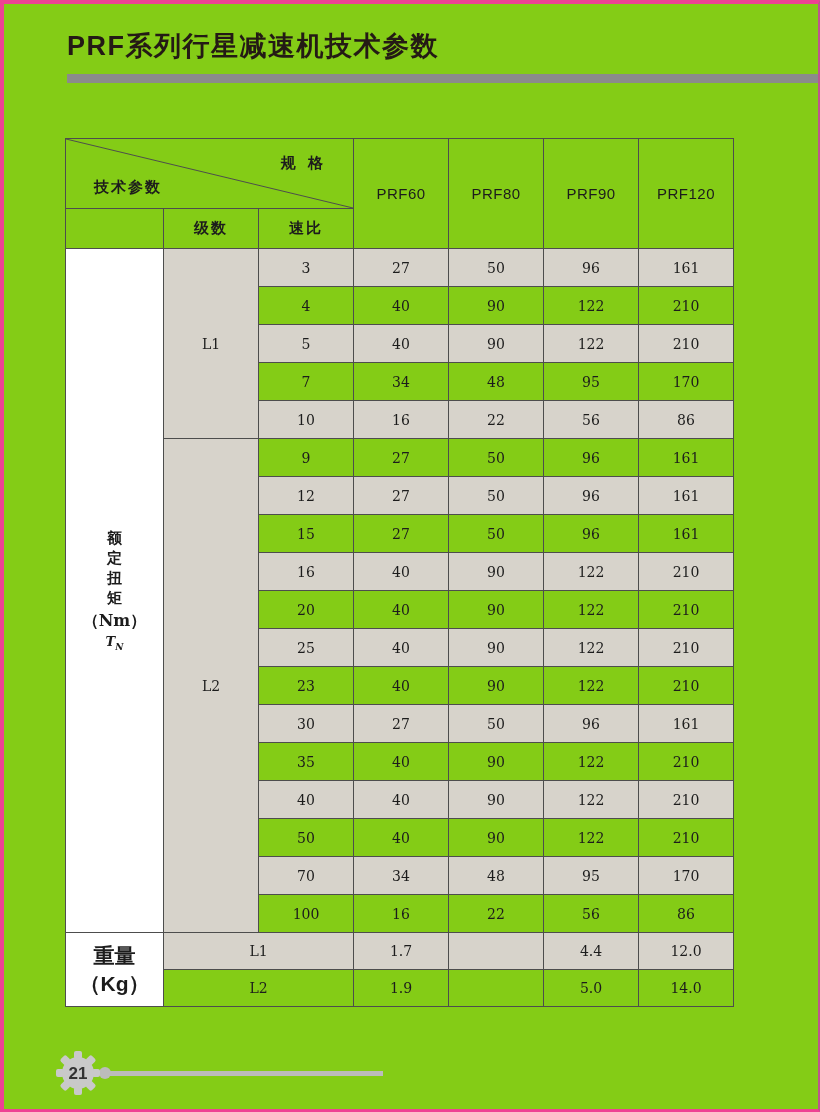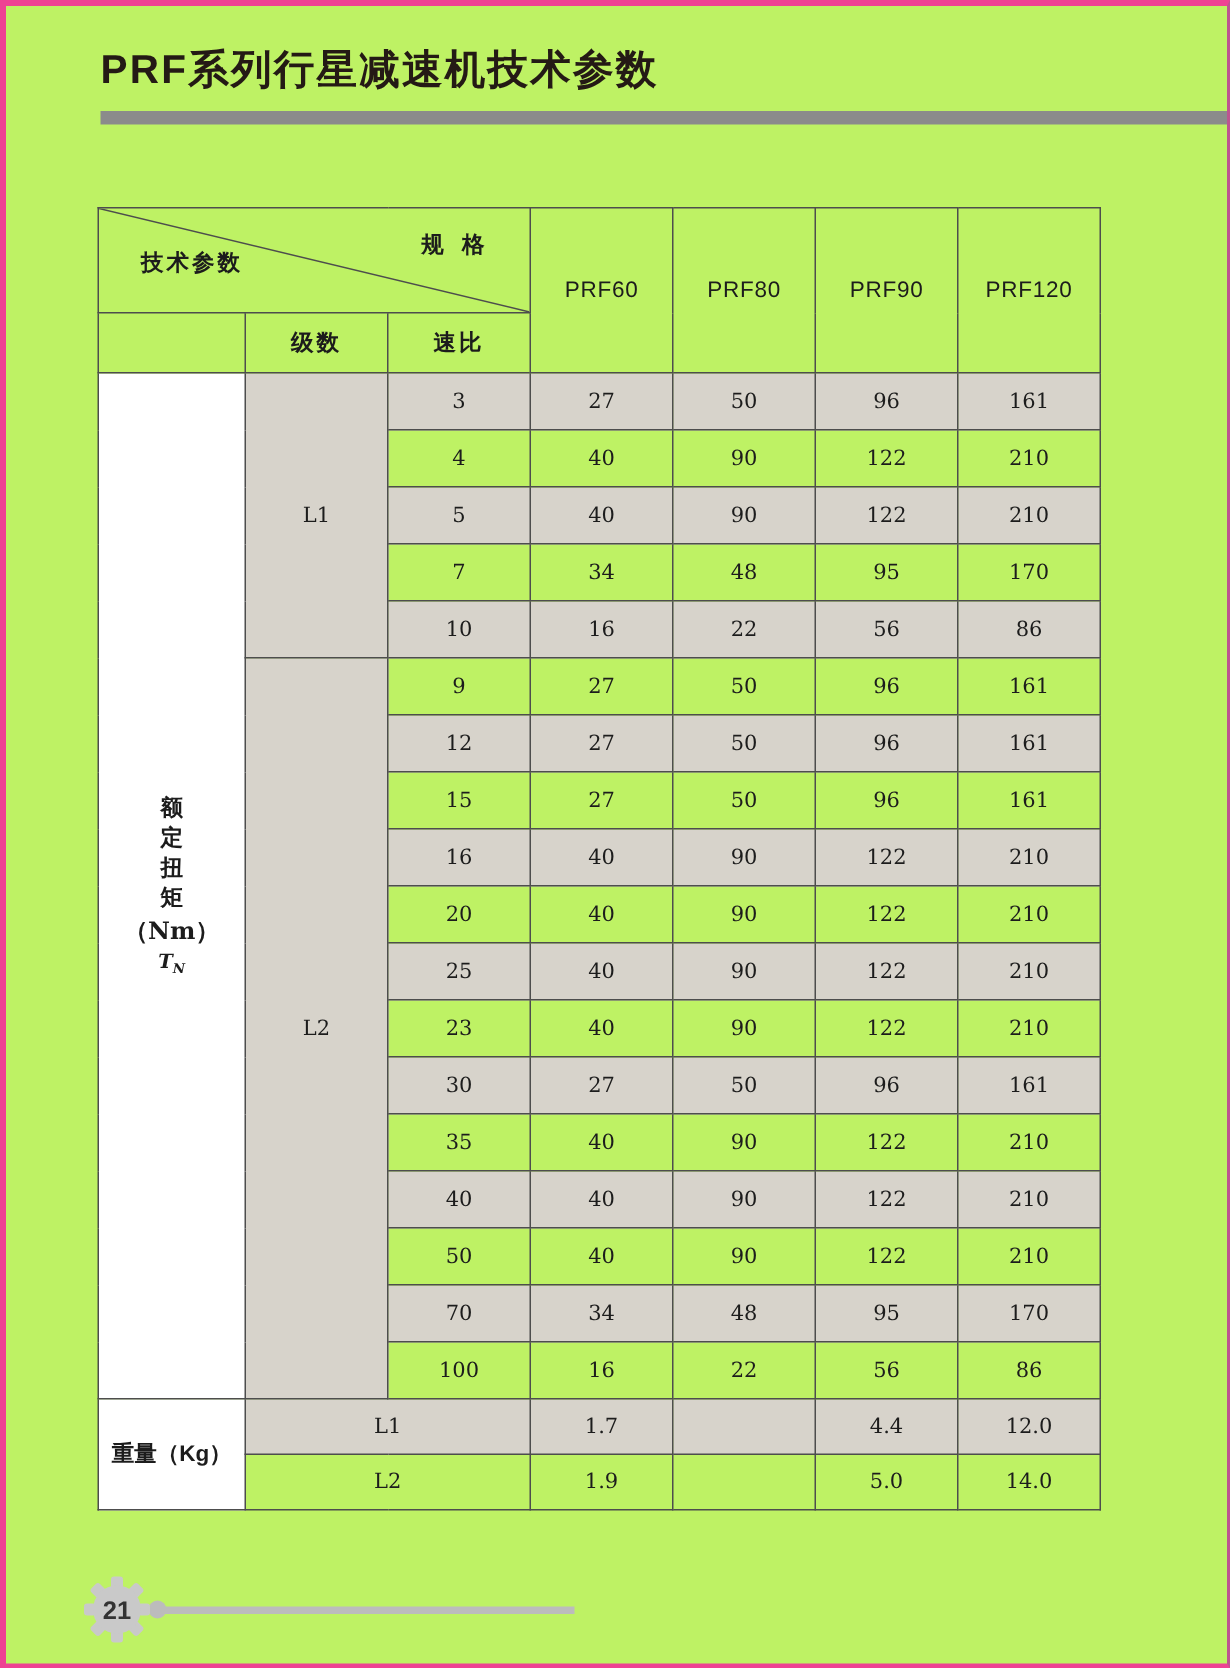--- a/index.html
+++ b/index.html
@@ -1,17 +1,17 @@
 <!DOCTYPE html>
 <html><head>
 <meta charset="utf-8">
 <style>
   html,body { margin:0; padding:0; background:#ffffff; }
   .page {
-    position:relative; width:820px; height:1112px; background:#bef264;
+    position:relative; width:820px; height:1112px; background:#84cc16;
     overflow:hidden; font-family:"Liberation Sans", sans-serif;
   }
   .frame {
     position:absolute; inset:0; pointer-events:none; box-sizing:border-box;
     border-left:4px solid #ee4293; border-top:4px solid #ee4293;
     border-bottom:3px solid #ee4293; border-right:2px solid #bd5490;
   }
   .page-title {
     position:absolute; left:67px; top:28px; margin:0;
     font-size:27px; font-weight:bold; letter-spacing:1.5px; color:#241a15;
@@ -30,30 +30,30 @@
   tbody.data-body tr { height:38px; }
   tbody.weight-body tr { height:37px; }
 
   th.prf-col { font-family:"Liberation Sans", sans-serif; font-weight:normal; font-size:15px; letter-spacing:0.5px; }
   th.sub-head { font-family:"Liberation Sans", sans-serif; font-weight:bold; font-size:15px; letter-spacing:2px; }
   td.empty-head { border-bottom:3px solid #2b2b2b; }
 
   td.diag-cell { position:relative; padding:0; }
   .diag-svg { position:absolute; inset:0; width:100%; height:100%; }
   .corner-spec  { position:absolute; top:15px; right:26px; font-family:"Liberation Sans",sans-serif; font-weight:bold; font-size:15px; letter-spacing:4px;margin-left:15px; }
-  .corner-param { position:absolute; left:28px; bottom:23px; font-family:Liberation Sans, sans-serif; font-weight:bold; font-size:15px; letter-spacing:2px; }
+  .corner-param { position:absolute; left:28px; bottom:11px; font-family:Liberation Sans, sans-serif; font-weight:bold; font-size:15px; letter-spacing:2px; }
 
   td.stage-cell { background:#d7d3cb; font-size:14px; }
   td.data { font-size:14px; }
   tbody.data-body tr.shaded td.data { background:#d7d3cb; }
   tbody.weight-body tr.shaded td.wdata,
   tbody.weight-body tr.shaded td.wlabel { background:#d7d3cb; }
   td.wlabel { font-size:14px; }
   td.wdata { font-size:14px; }
-  td.weight-head { font-family:"Liberation Sans",sans-serif; font-weight:bold; font-size:15px; background:#ffffff; }
+  td.weight-head { font-family:"Liberation Sans",sans-serif; font-weight:bold; font-size:21px; background:#ffffff; }
 
   td.torque-cell { background:#ffffff;font-weight:bold; }
   .vtext { width:16px; margin:0 auto; font-size:15px; line-height:1.32; word-break:break-all; letter-spacing:0; }
   .vunit { font-size:16px; margin-top:3px; }
   .vsym  { font-size:13px; margin-top:2px; font-style:italic;text-align:center; }
   .vsym sub { font-size:9px; font-style:italic; }
 
   .footer-dot  { position:absolute; left:99px;  top:1067px; width:12px; height:12px; border-radius:50%; background:#bcbcbc; }
   .footer-line { position:absolute; left:110px; top:1071px; width:273px; height:5px;  background:#bcbcbc; }
   .gear-badge  { position:absolute; left:54px;  top:1049px; width:48px; height:48px; }

